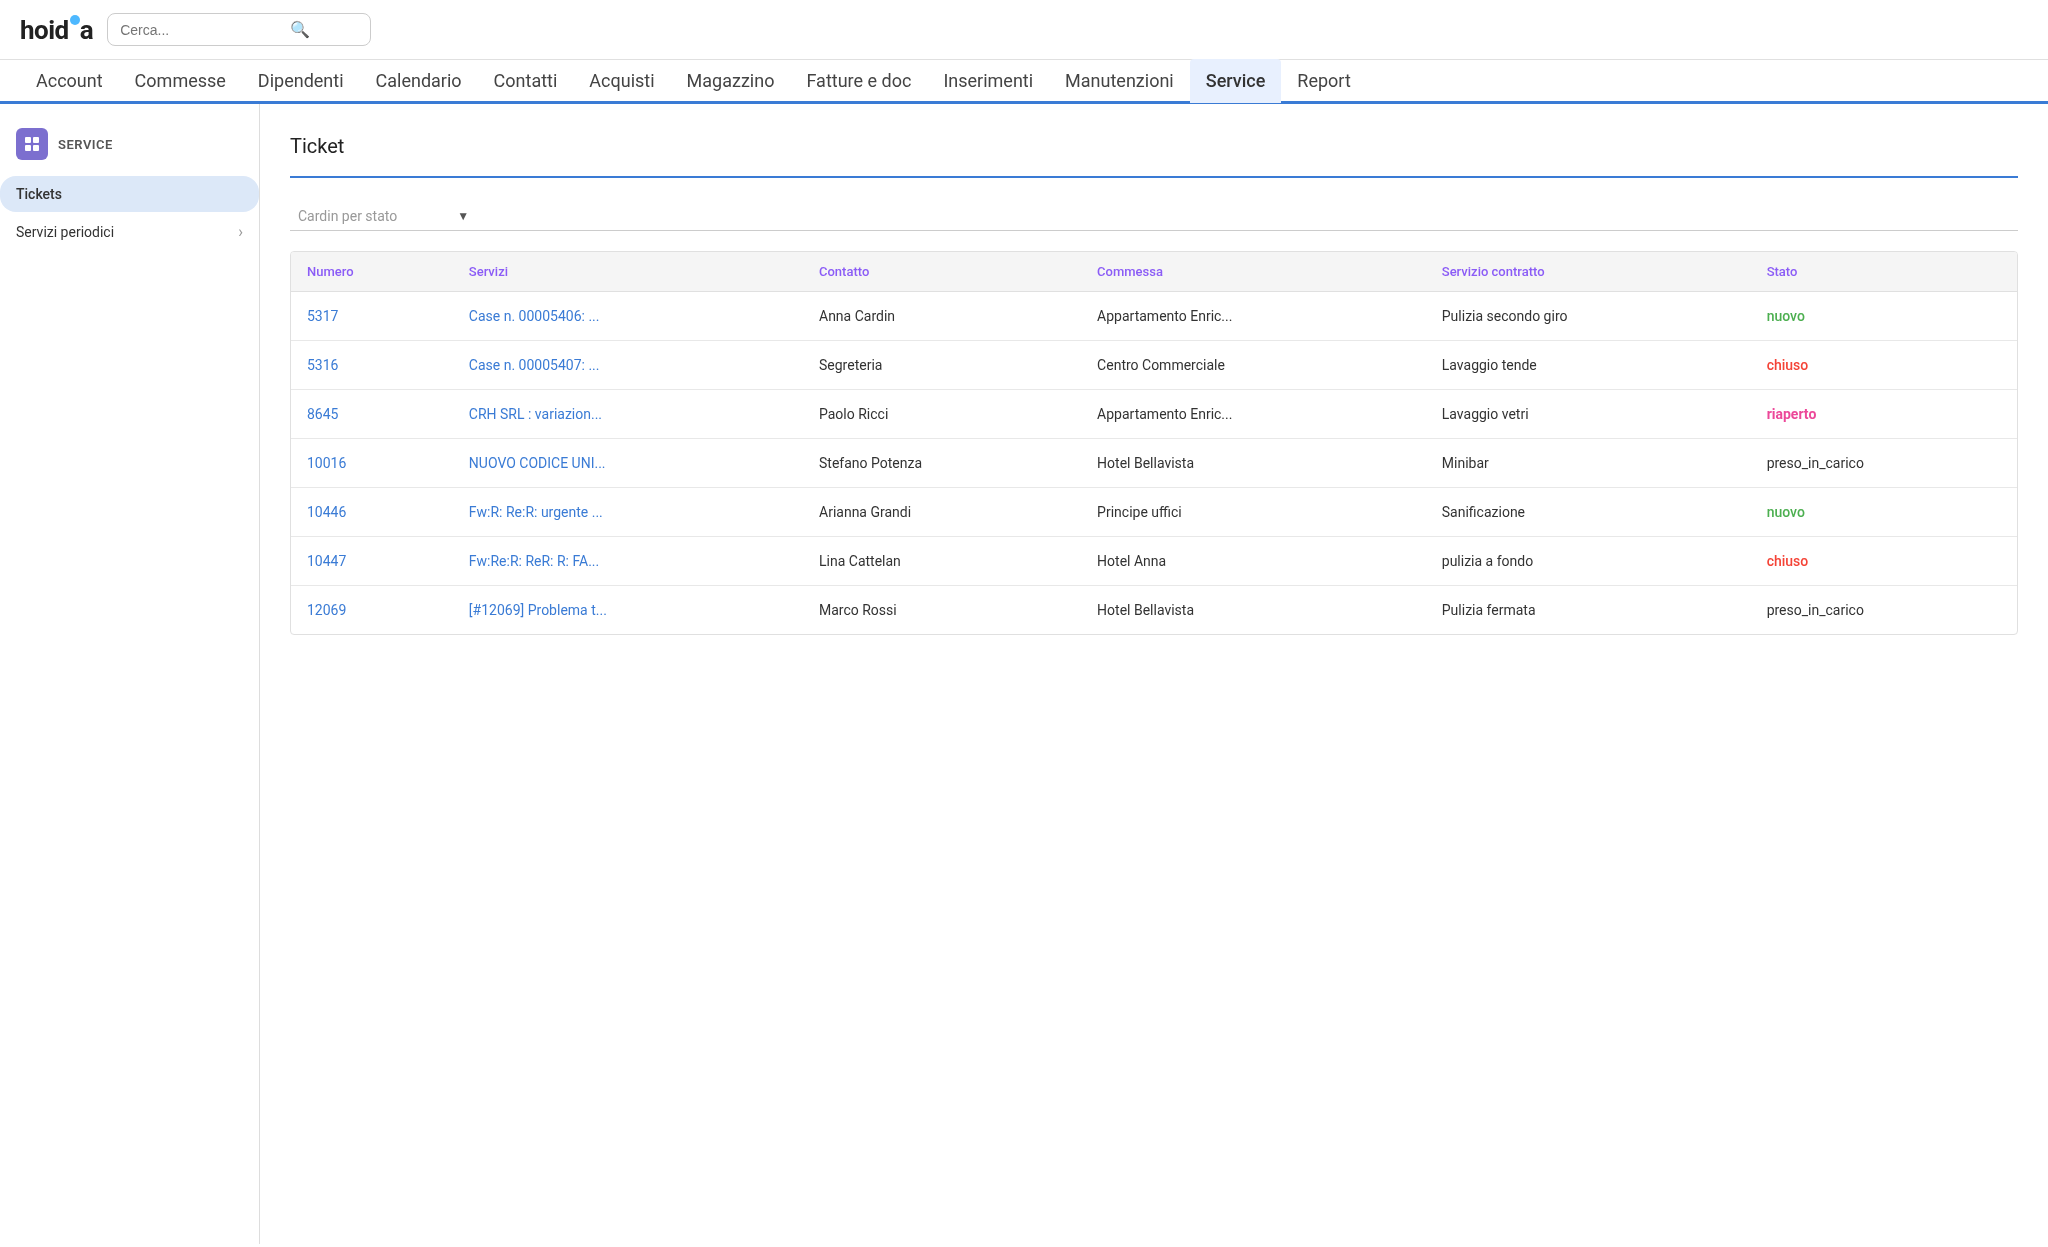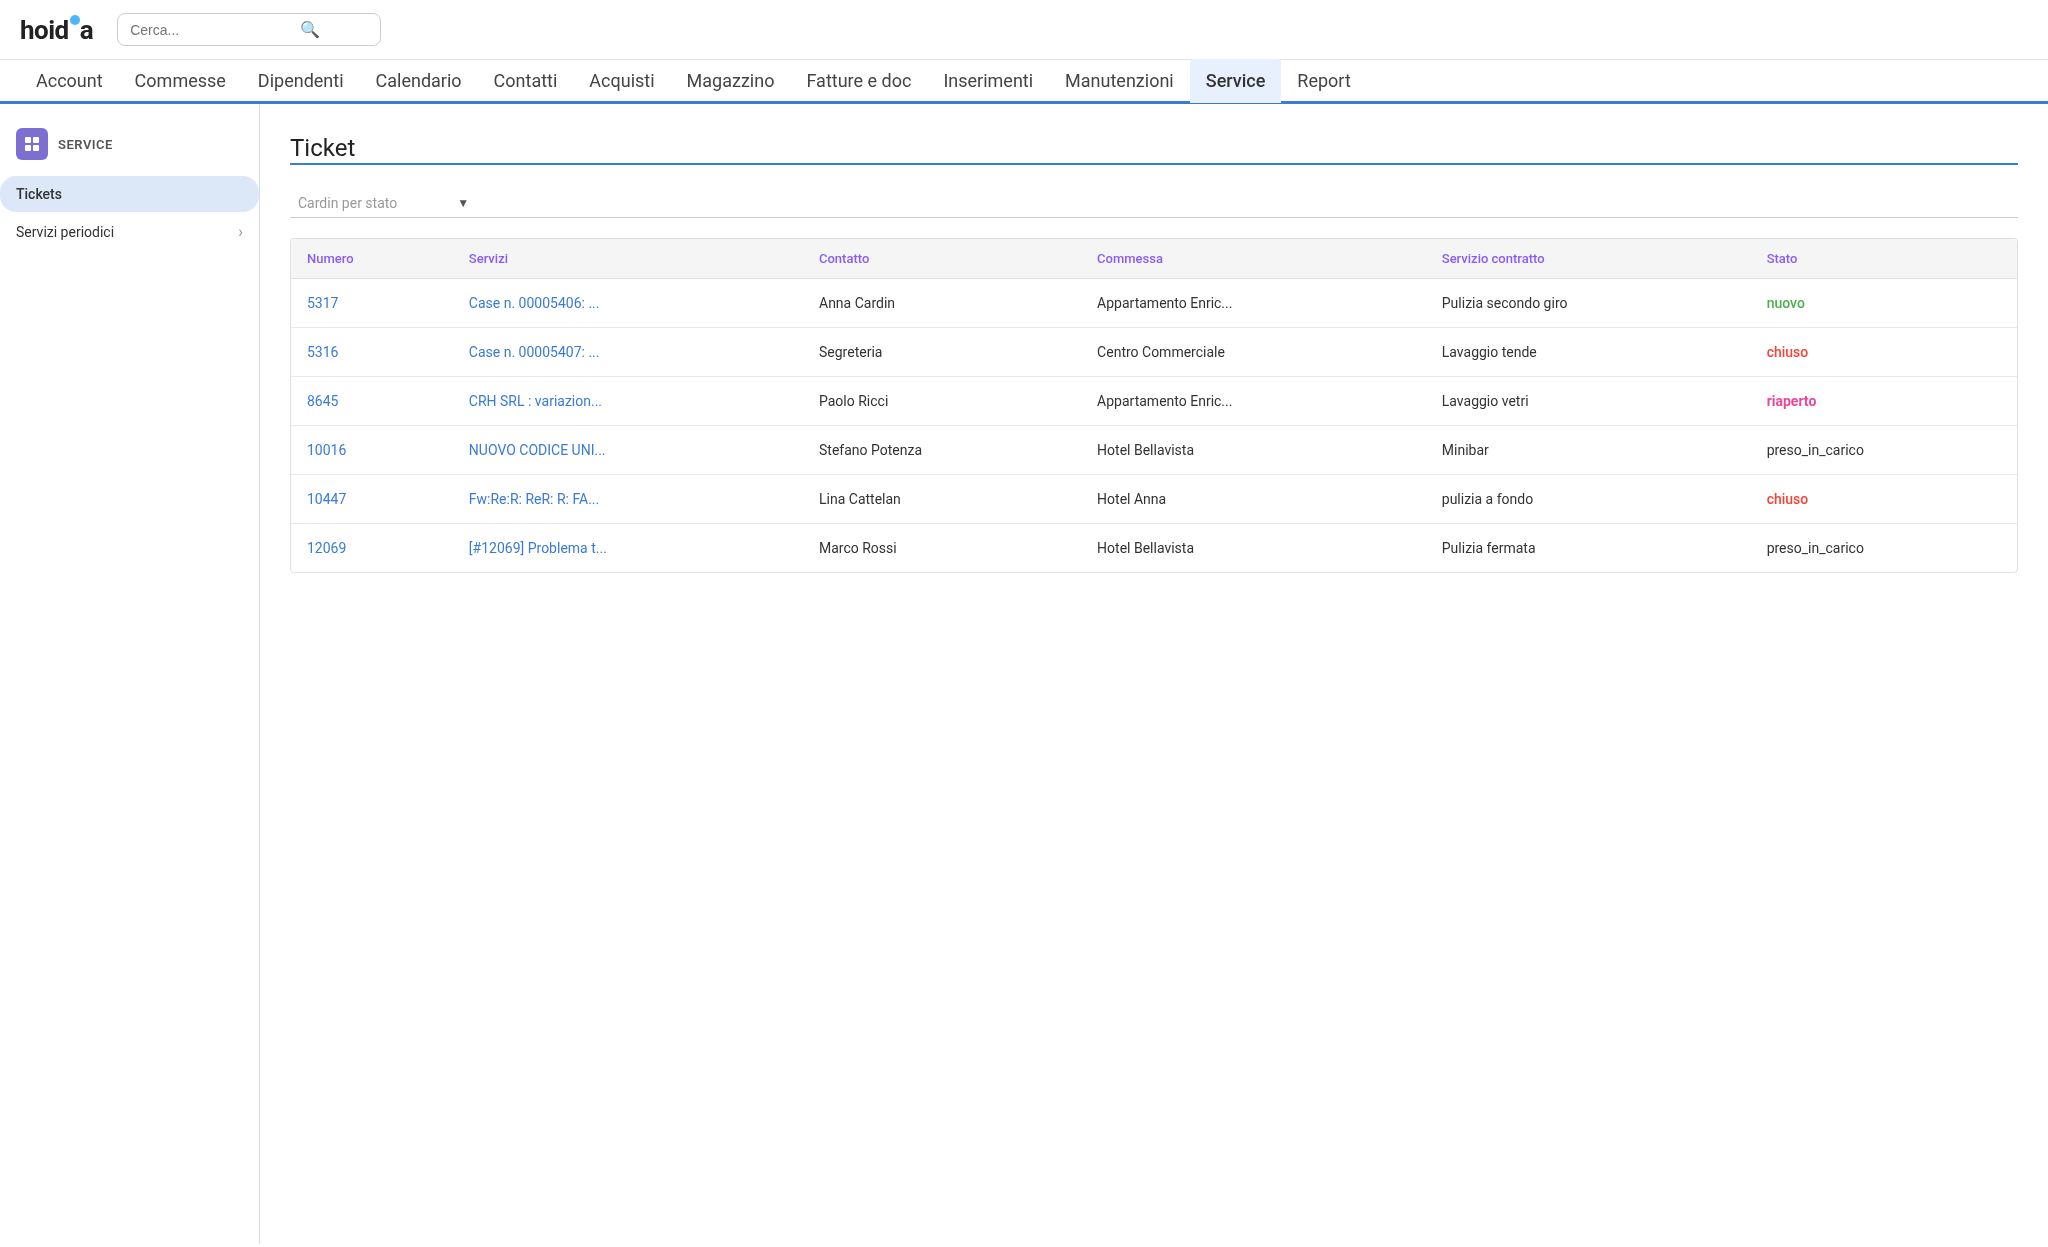--- a/index.html
+++ b/index.html
@@ -10,21 +10,21 @@
       display: flex;
       align-items: center;
       padding: 10px 20px;
       border-bottom: 1px solid #e0e0e0;
       background: #fff;
       height: 60px;
     }
     .logo {
       display: flex;
       align-items: flex-end;
-      margin-right: 24px;
+      margin-right: 14px;
     }
     .logo-text {
       font-size: 26px;
       font-weight: 700;
       color: #222;
       letter-spacing: -0.5px;
     }
     .logo-dot {
       width: 10px;
       height: 10px;
@@ -138,24 +138,24 @@
       font-size: 16px;
     }
 
     
     .main {
       flex: 1;
       padding: 30px 30px 20px;
       background: #fff;
     }
     .page-title {
-      font-size: 24px;
+      font-size: 20px;
       font-weight: 400;
       color: #222;
-      margin-bottom: 1px;
+      margin-bottom: 18px;
     }
     .title-underline {
       height: 2px;
       background: #3a7bd5;
       margin-bottom: 24px;
     }
 
     
     .filter-row {
       margin-bottom: 20px;
@@ -319,20 +319,28 @@
   </tr>
             <tr>
     <td class="link-cell">10016</td>
     <td class="link-cell">NUOVO CODICE UNI...</td>
     <td>Stefano Potenza</td>
     <td>Hotel Bellavista</td>
     <td>Minibar</td>
     <td class="status-preso">preso_in_carico</td>
   </tr>
             <tr>
+    <td class="link-cell">10446</td>
+    <td class="link-cell">Fw:R: Re:R: urgente ...</td>
+    <td>Arianna Grandi</td>
+    <td>Principe uffici</td>
+    <td>Sanificazione</td>
+    <td class="status-nuovo">nuovo</td>
+  </tr>
+            <tr>
     <td class="link-cell">10447</td>
     <td class="link-cell">Fw:Re:R: ReR: R: FA...</td>
     <td>Lina Cattelan</td>
     <td>Hotel Anna</td>
     <td>pulizia a fondo</td>
     <td class="status-chiuso">chiuso</td>
   </tr>
             <tr>
     <td class="link-cell">12069</td>
     <td class="link-cell">[#12069] Problema t...</td>

